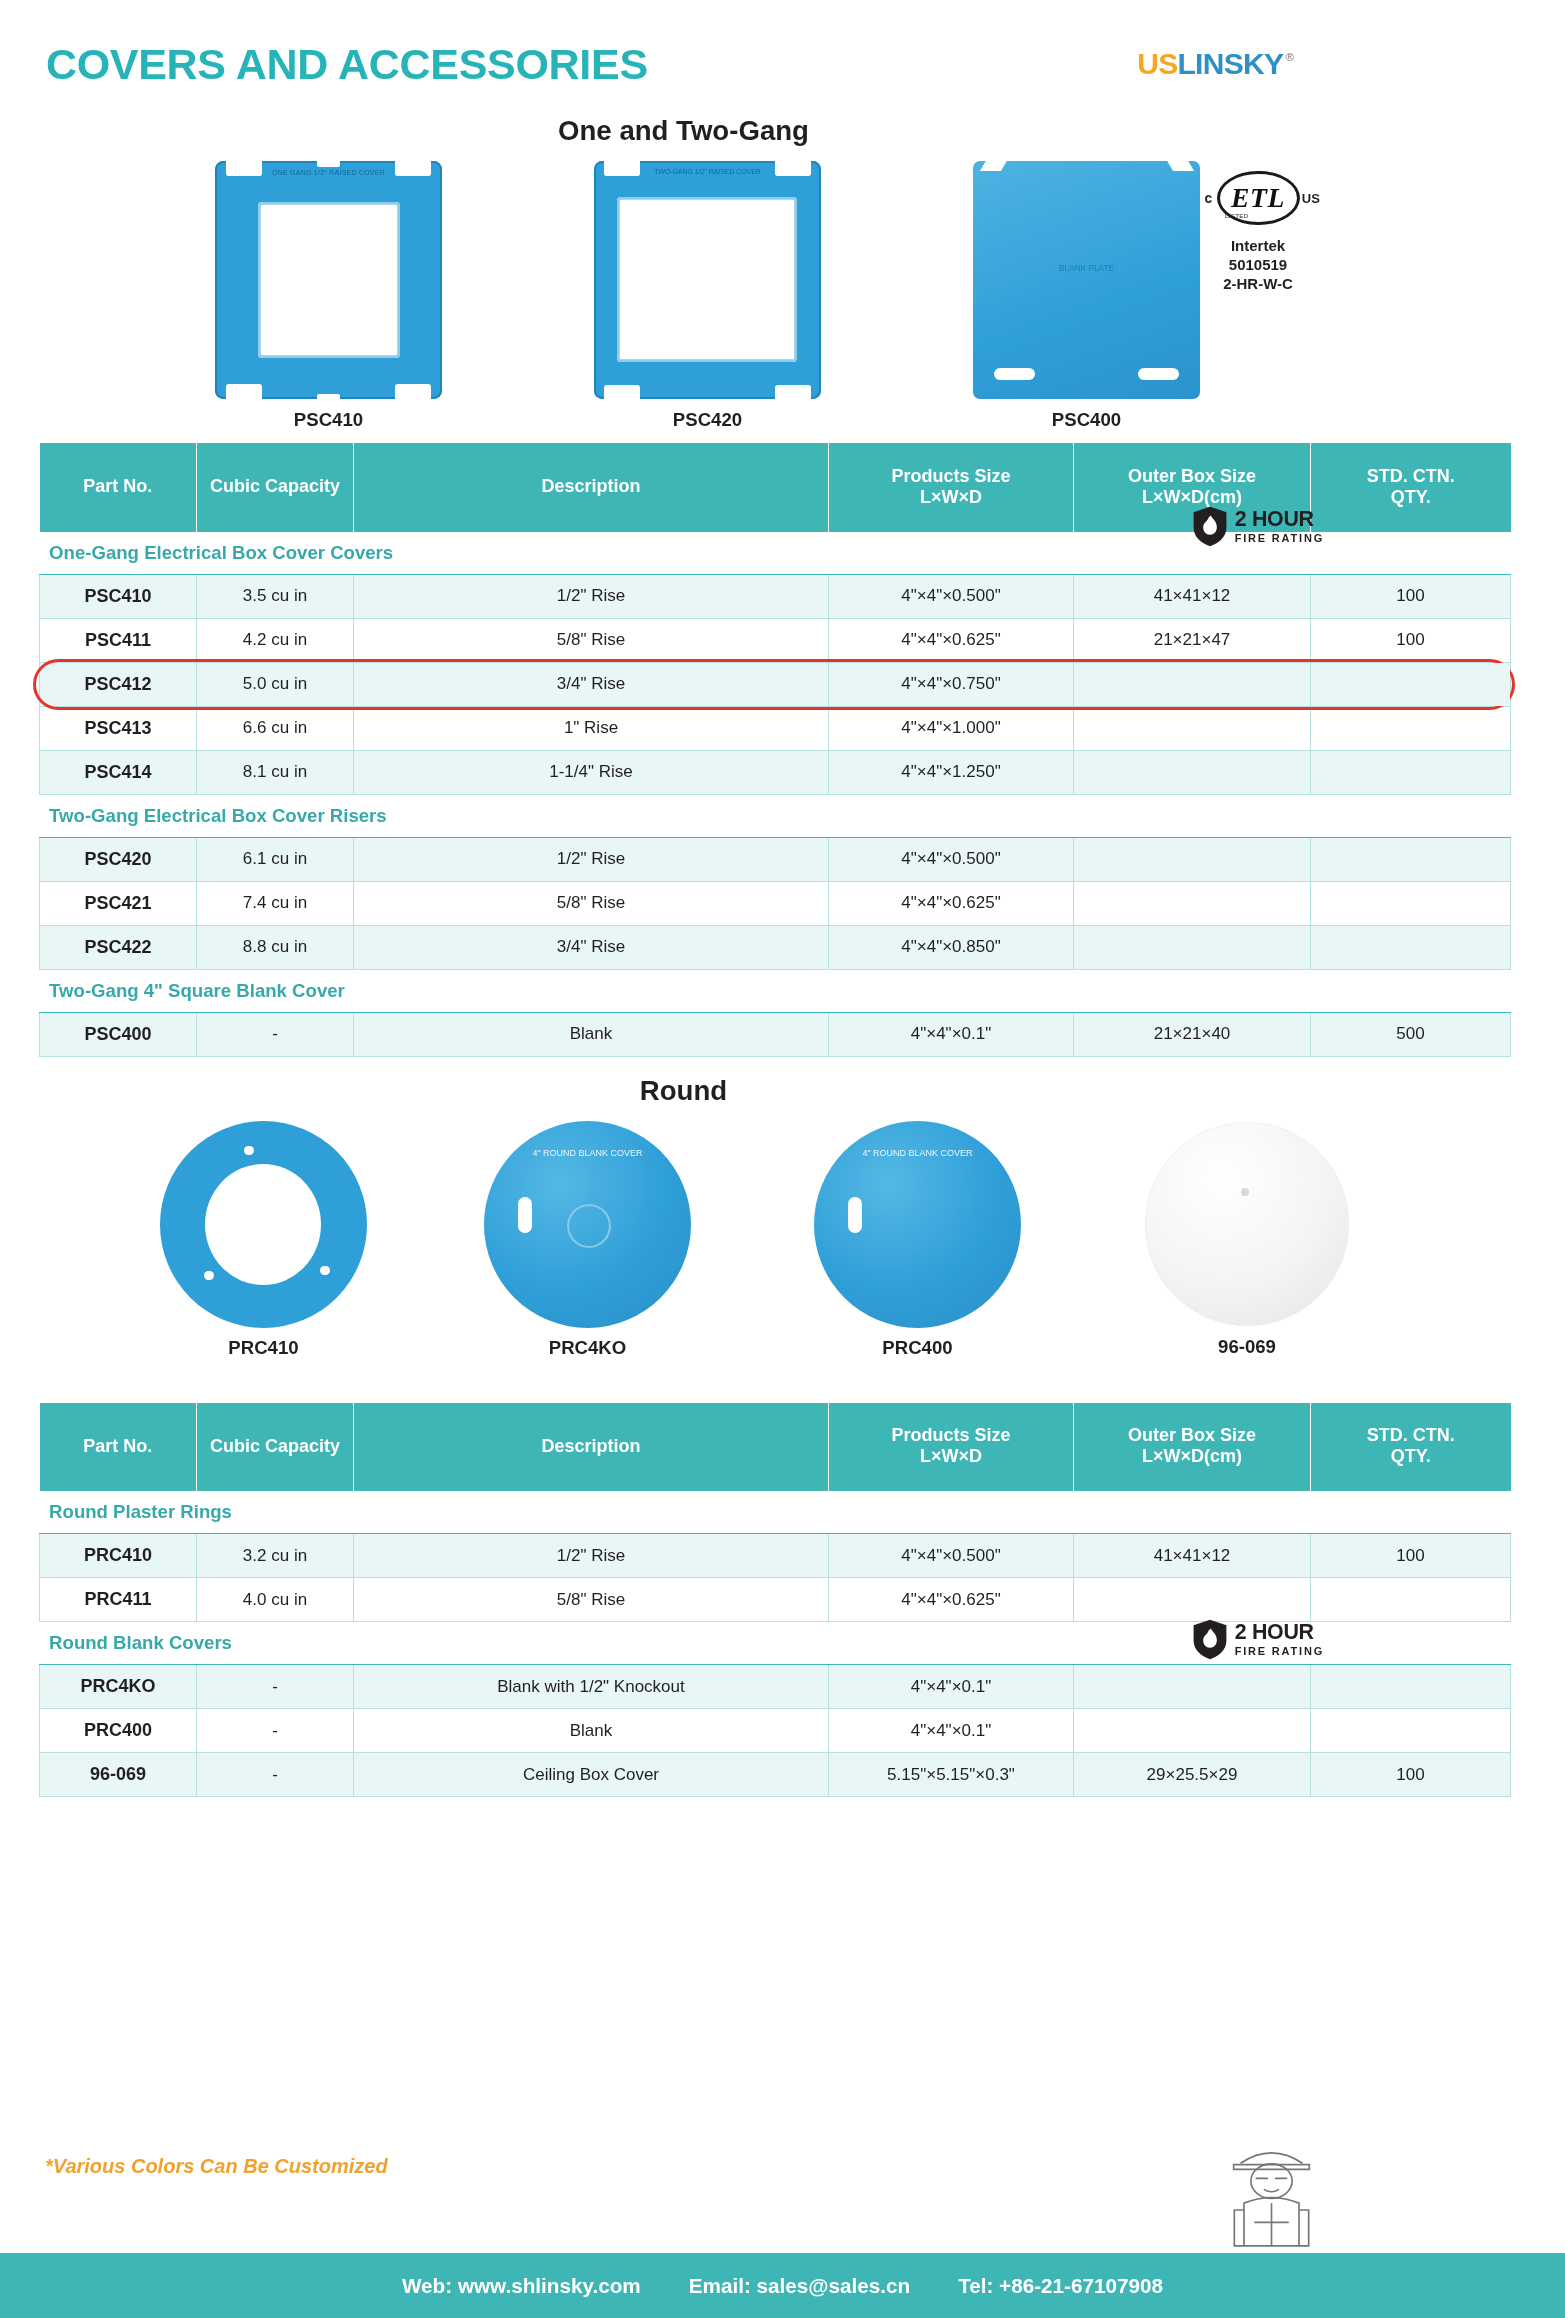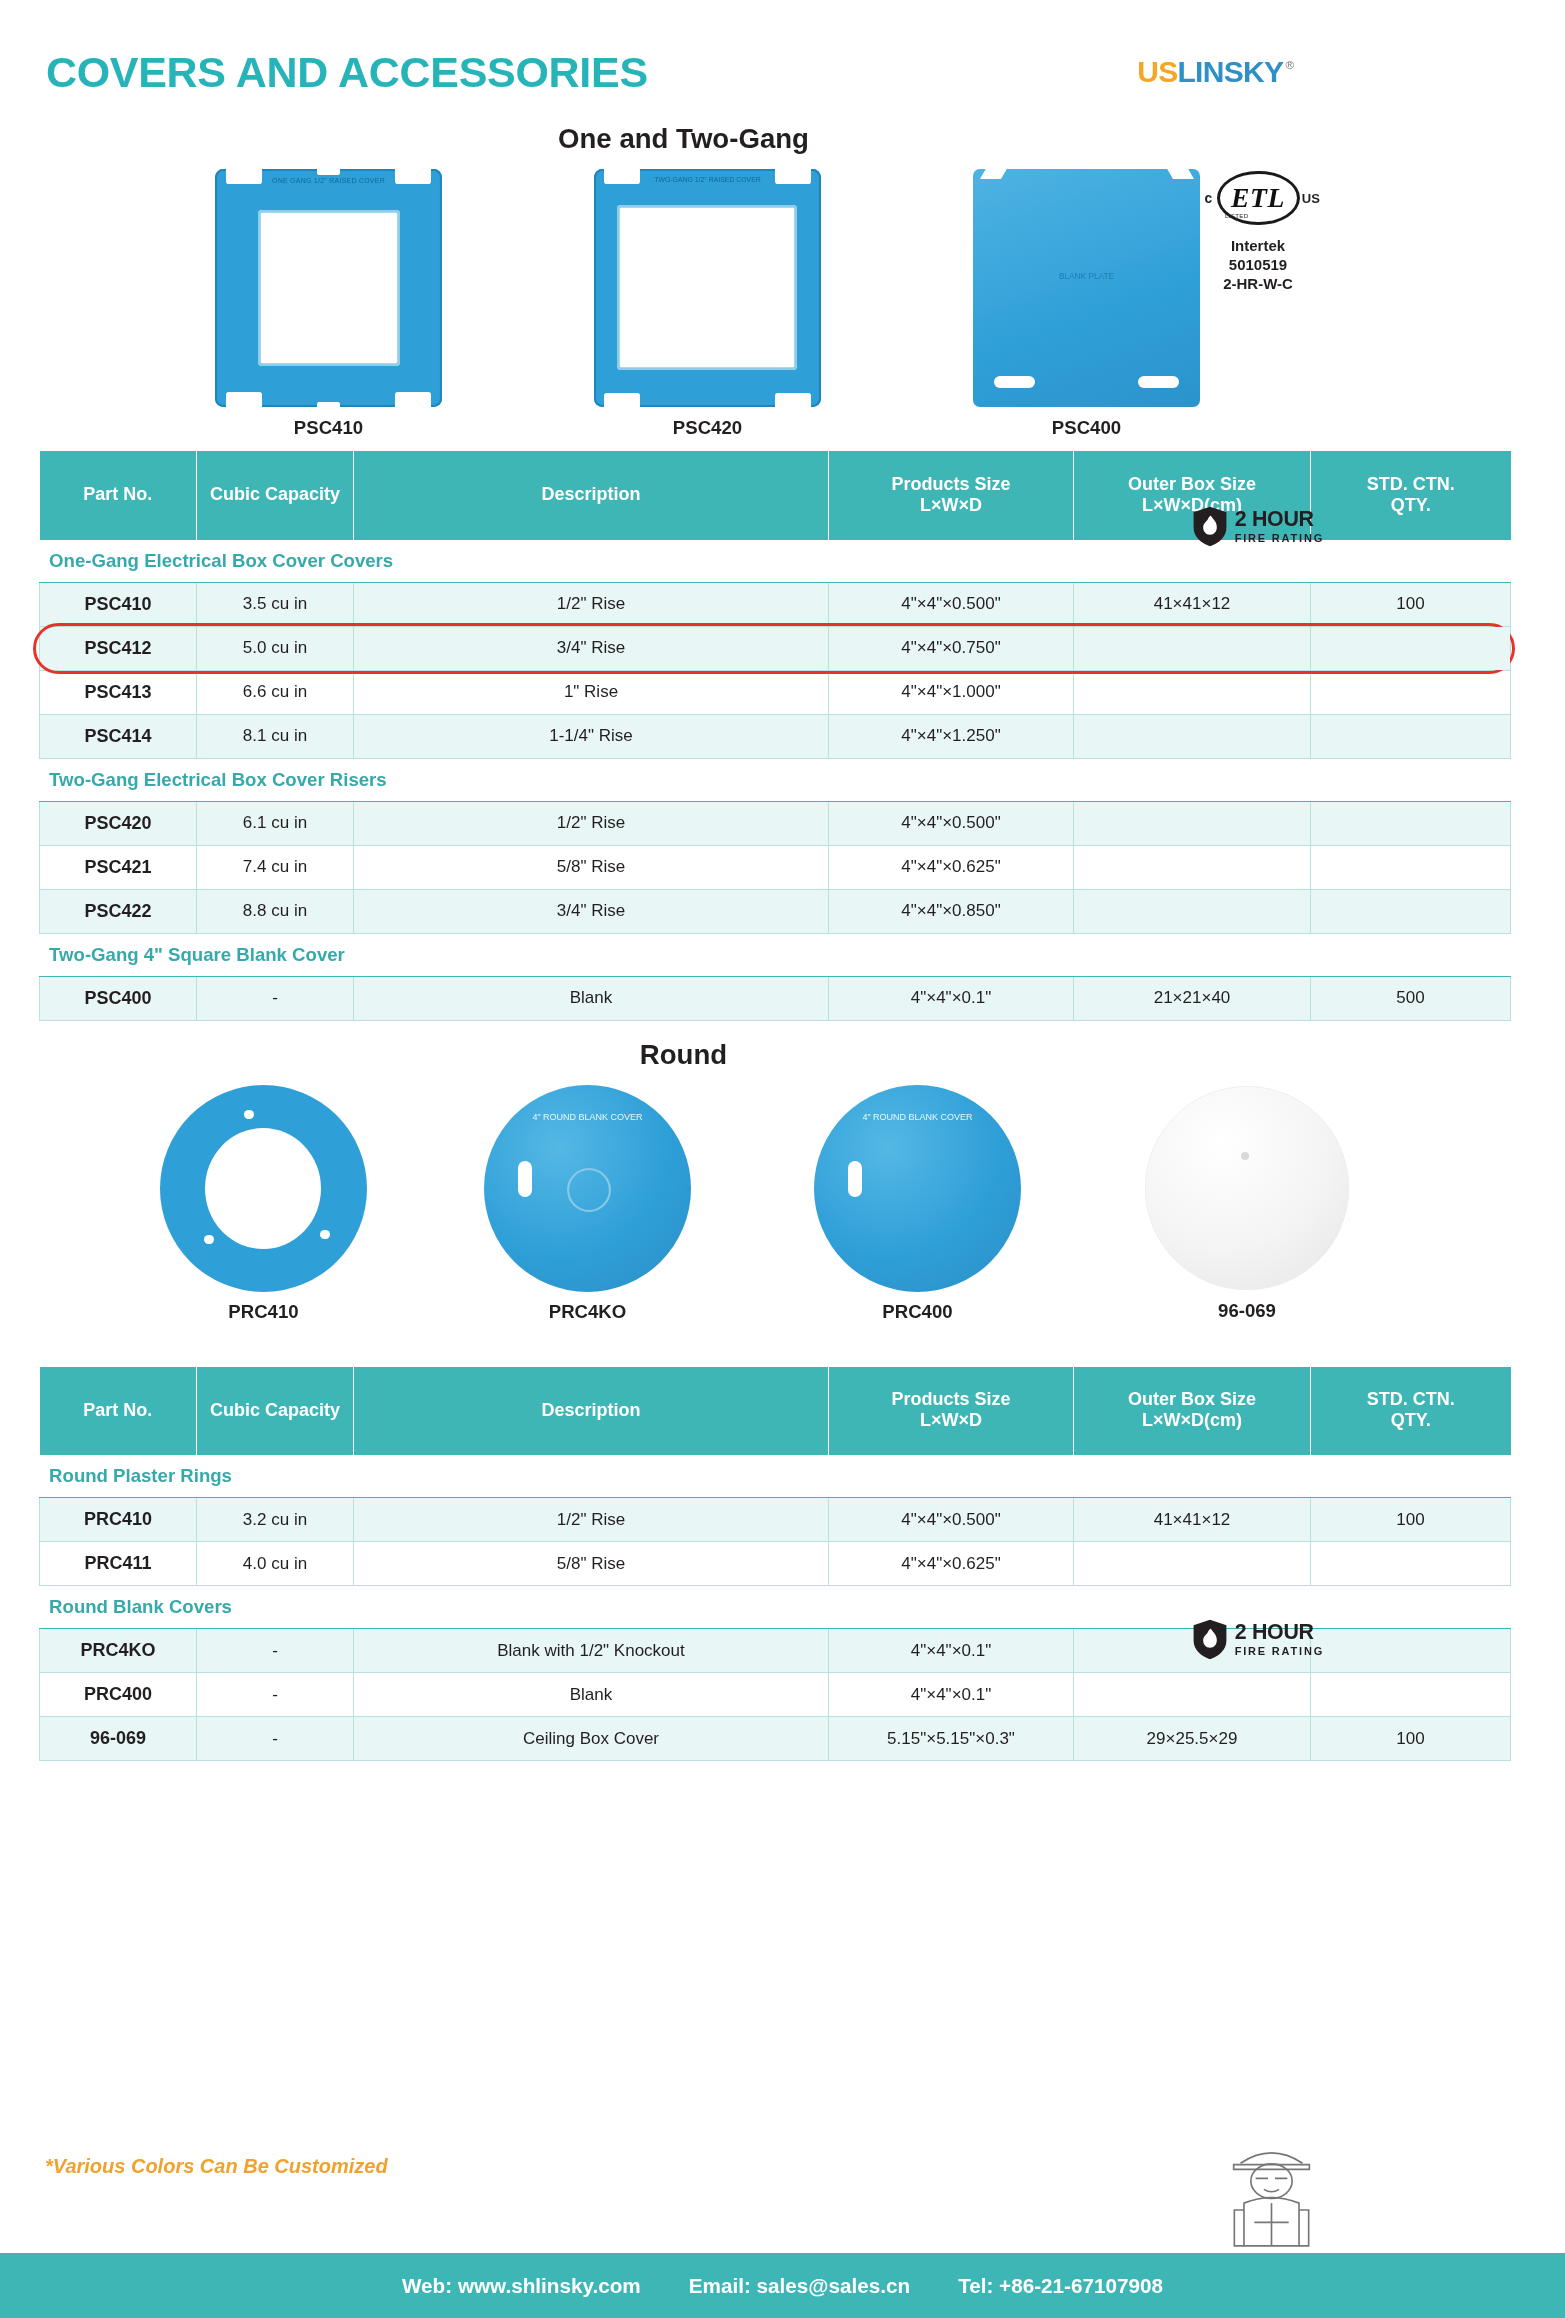--- a/index.html
+++ b/index.html
@@ -11,21 +11,21 @@
     font-family: "Liberation Sans", sans-serif;
     color: #231f20;
     position: relative;
     overflow: hidden;
   }
   
   .page {
     position: relative;
     width: 1367px;
     height: 2319px;
-    padding: 8px 39px;
+    padding: 0 39px;
   }
   .header {
     display: flex;
     align-items: flex-start;
     justify-content: space-between;
     padding-top: 43px;
     height: 103px;
   }
   .page-title {
     font-size: 43px;
@@ -362,20 +362,28 @@
           <td colspan="6">One-Gang Electrical Box Cover Covers</td>
         </tr>
         <tr class="alt">
           <td class="part">PSC410</td>
           <td class="">3.5 cu in</td>
           <td class="">1/2" Rise</td>
           <td class="">4"×4"×0.500"</td>
           <td class="">41×41×12</td>
           <td class="">100</td>
         </tr>
+        <tr>
+          <td class="part">PSC411</td>
+          <td class="">4.2 cu in</td>
+          <td class="">5/8" Rise</td>
+          <td class="">4"×4"×0.625"</td>
+          <td class="">21×21×47</td>
+          <td class="">100</td>
+        </tr>
         <tr class="alt highlight-row">
           <td class="part">PSC412<div class="hl-box" style="left: -6.9px; top: -4.1px; width: 1482px; height: 51px;"></div></td>
           <td class="">5.0 cu in</td>
           <td class="">3/4" Rise</td>
           <td class="">4"×4"×0.750"</td>
           <td class=""></td>
           <td class=""></td>
         </tr>
         <tr>
           <td class="part">PSC413</td>

